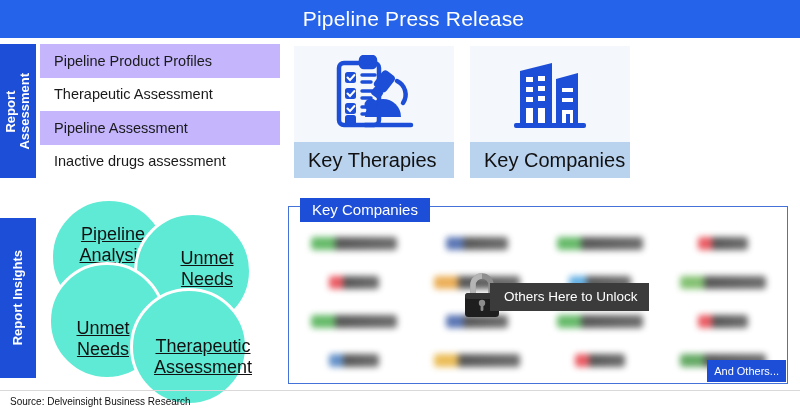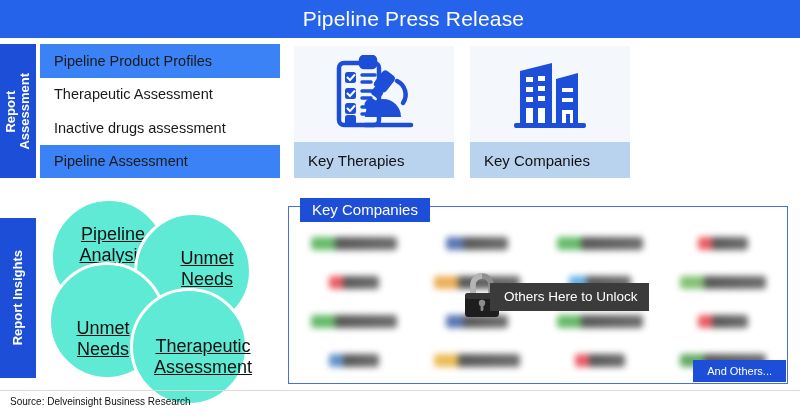--- a/index.html
+++ b/index.html
@@ -36,32 +36,32 @@
   #vtab-assessment{left:0;top:44px;width:36px;height:134px;}
   #vtab-insights{left:0;top:218px;width:36px;height:160px;}
 
   
   .rlist{position:absolute;left:40px;top:44px;width:240px;height:134px;}
   .rrow{
     height:33.5px;display:flex;align-items:center;
     padding-left:14px;box-sizing:border-box;
     font-size:14.5px;color:#1a1a1a;
   }
-  .rrow.alt{background:#3b82f6;}
+  .rrow.alt{background:#c4b5fd;}
 
   
   .card{position:absolute;top:46px;height:132px;background:#f4f8fd;}
   .card .ic{
     height:96px;display:flex;align-items:center;justify-content:center;
   }
   .card .cap{
     height:36px;background:#b9d3ef;
     display:flex;align-items:center;
     padding-left:14px;box-sizing:border-box;
-    font-size:15px;color:#111;
+    font-size:20px;color:#111;
   }
   #card-therapies{left:294px;width:160px;}
   #card-companies{left:470px;width:160px;}
   #card-global{left:646px;width:154px;}
   #card-global .cap{padding-left:20px;}
 
   
   .venn{position:absolute;left:44px;top:196px;width:232px;height:188px;}
   .circ{
     position:absolute;width:118px;height:118px;border-radius:50%;
@@ -98,21 +98,21 @@
   }
   .logo{
     width:86px;height:13px;border-radius:3px;
     filter:blur(3.2px);opacity:.85;
   }
   .logo.sm{width:62px;}
   .logo.xs{width:50px;}
   .andothers{
     position:absolute;right:1px;bottom:1px;
     background:#1d4ed8;color:#fff;font-size:11px;
-    padding:5px 14px;z-index:6;
+    padding:5px 7px;z-index:6;
   }
 
   
   .lockwrap{position:absolute;left:460px;top:272px;z-index:20;display:flex;align-items:center;}
   .tooltip{
     background:#3b3b3b;color:#fff;font-size:13.5px;
     padding:6px 11px 7px 14px;margin-left:-14px;
     white-space:nowrap;
   }
 
@@ -143,25 +143,25 @@
 Assessment</span>
   </div>
 
   <div class="rlist">
     <div class="rrow alt">
         <span>Pipeline Product Profiles</span>
       </div>
     <div class="rrow">
         <span>Therapeutic Assessment</span>
       </div>
+    <div class="rrow alt">
+        <span>Pipeline Assessment</span>
+      </div>
     <div class="rrow">
         <span>Inactive drugs assessment</span>
-      </div>
-    <div class="rrow alt">
-        <span>Pipeline Assessment</span>
       </div>
   </div>
 
   <div class="card" id="card-therapies">
     <div class="ic">
       <svg width="86" height="78" viewBox="0 0 86 78">
         <g fill="none" stroke="#1d4ed8" stroke-width="4.5" stroke-linejoin="round" stroke-linecap="round">
           <rect x="8" y="8" width="40" height="62" rx="5"></rect>
           <rect x="30" y="2" width="14" height="10" rx="3" fill="#1d4ed8"></rect>
         </g>

